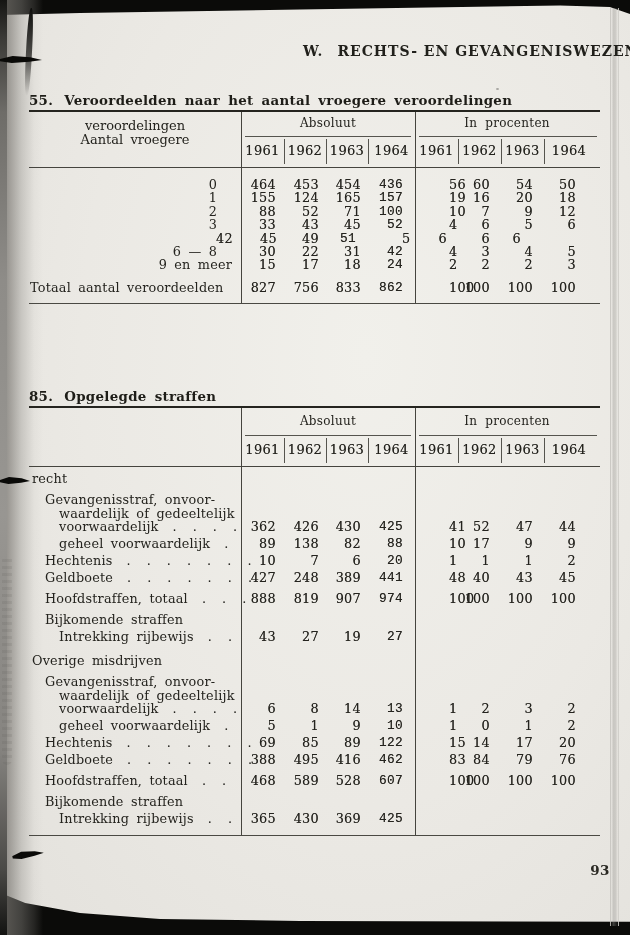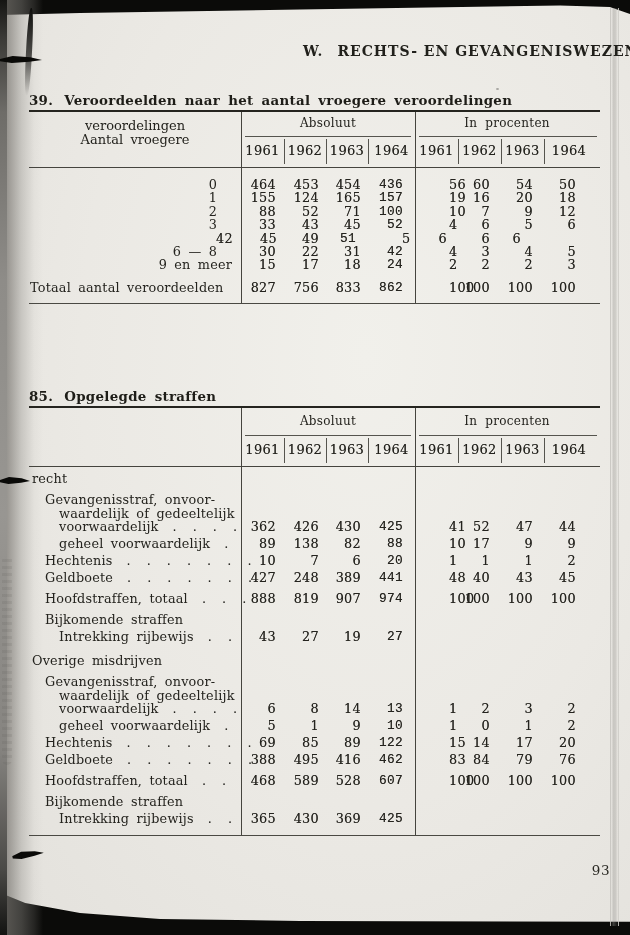--- a/index.html
+++ b/index.html
@@ -32,21 +32,21 @@
     border-left:1px solid #c6c4bf;border-right:1px solid #cfcdc8;}
   .speck{position:absolute;left:496px;top:88px;width:3px;height:2px;background:#a8a6a1;border-radius:50%;}
   
   .page-header{position:absolute;left:303px;top:43px;font-weight:bold;font-size:14px;
     letter-spacing:1px;white-space:nowrap;color:#21201b;}
   .page-header .hdr-prefix{margin-right:14px;}
   .tbl-title{position:absolute;font-weight:bold;font-size:13.4px;white-space:nowrap;
     letter-spacing:.3px;word-spacing:3px;color:#1e1d18;}
   .tbl-title .t-num{margin-right:11px;}
   .page-number{position:absolute;left:560px;top:862px;width:50px;text-align:right;font-size:13.5px;
-    letter-spacing:.5px;color:#2a2923;}
+    letter-spacing:.5px;color:#2a2923;font-weight:bold;}
   
   .t-wrap{position:absolute;left:29px;width:571px;border-top:2.5px solid #25241f;border-bottom:1.2px solid #4a4943;}
   .vline{position:absolute;top:0;bottom:0;width:1.3px;background:#45443e;}
   .vline.v1{left:212px;}
   .vline.v2{left:386px;}
   .thead{position:relative;border-bottom:1.2px solid #45443e;}
   .t84 .thead{height:55px;}
   .t85 .thead{height:58px;}
   .stub-h{position:absolute;left:0;top:7px;width:212px;text-align:center;font-size:13px;
     line-height:13.6px;word-spacing:3px;color:#23221d;}
@@ -112,21 +112,21 @@
   <div class="stitch s3"></div>
   <div class="gutter-smudge"></div>
   <div class="right-edge"></div>
   <div class="speck"></div>
 
   <div class="page-header">
     <span class="hdr-prefix">W.</span><span>RECHTS- EN GEVANGENISWEZEN</span>
   </div>
 
   <div class="tbl-title" style="left:29px;top:92px;">
-    <span class="t-num">39.</span><span>Veroordeelden naar het aantal vroegere veroordelingen</span>
+    <span class="t-num">55.</span><span>Veroordeelden naar het aantal vroegere veroordelingen</span>
   </div>
 
   <div class="t-wrap t84" style="top:110px;">
     <div class="vline v1"></div>
     <div class="vline v2"></div>
     <div class="thead">
       <div class="stub-h">
         <div>veroordelingen</div>
         <div>Aantal vroegere</div>
       </div>

